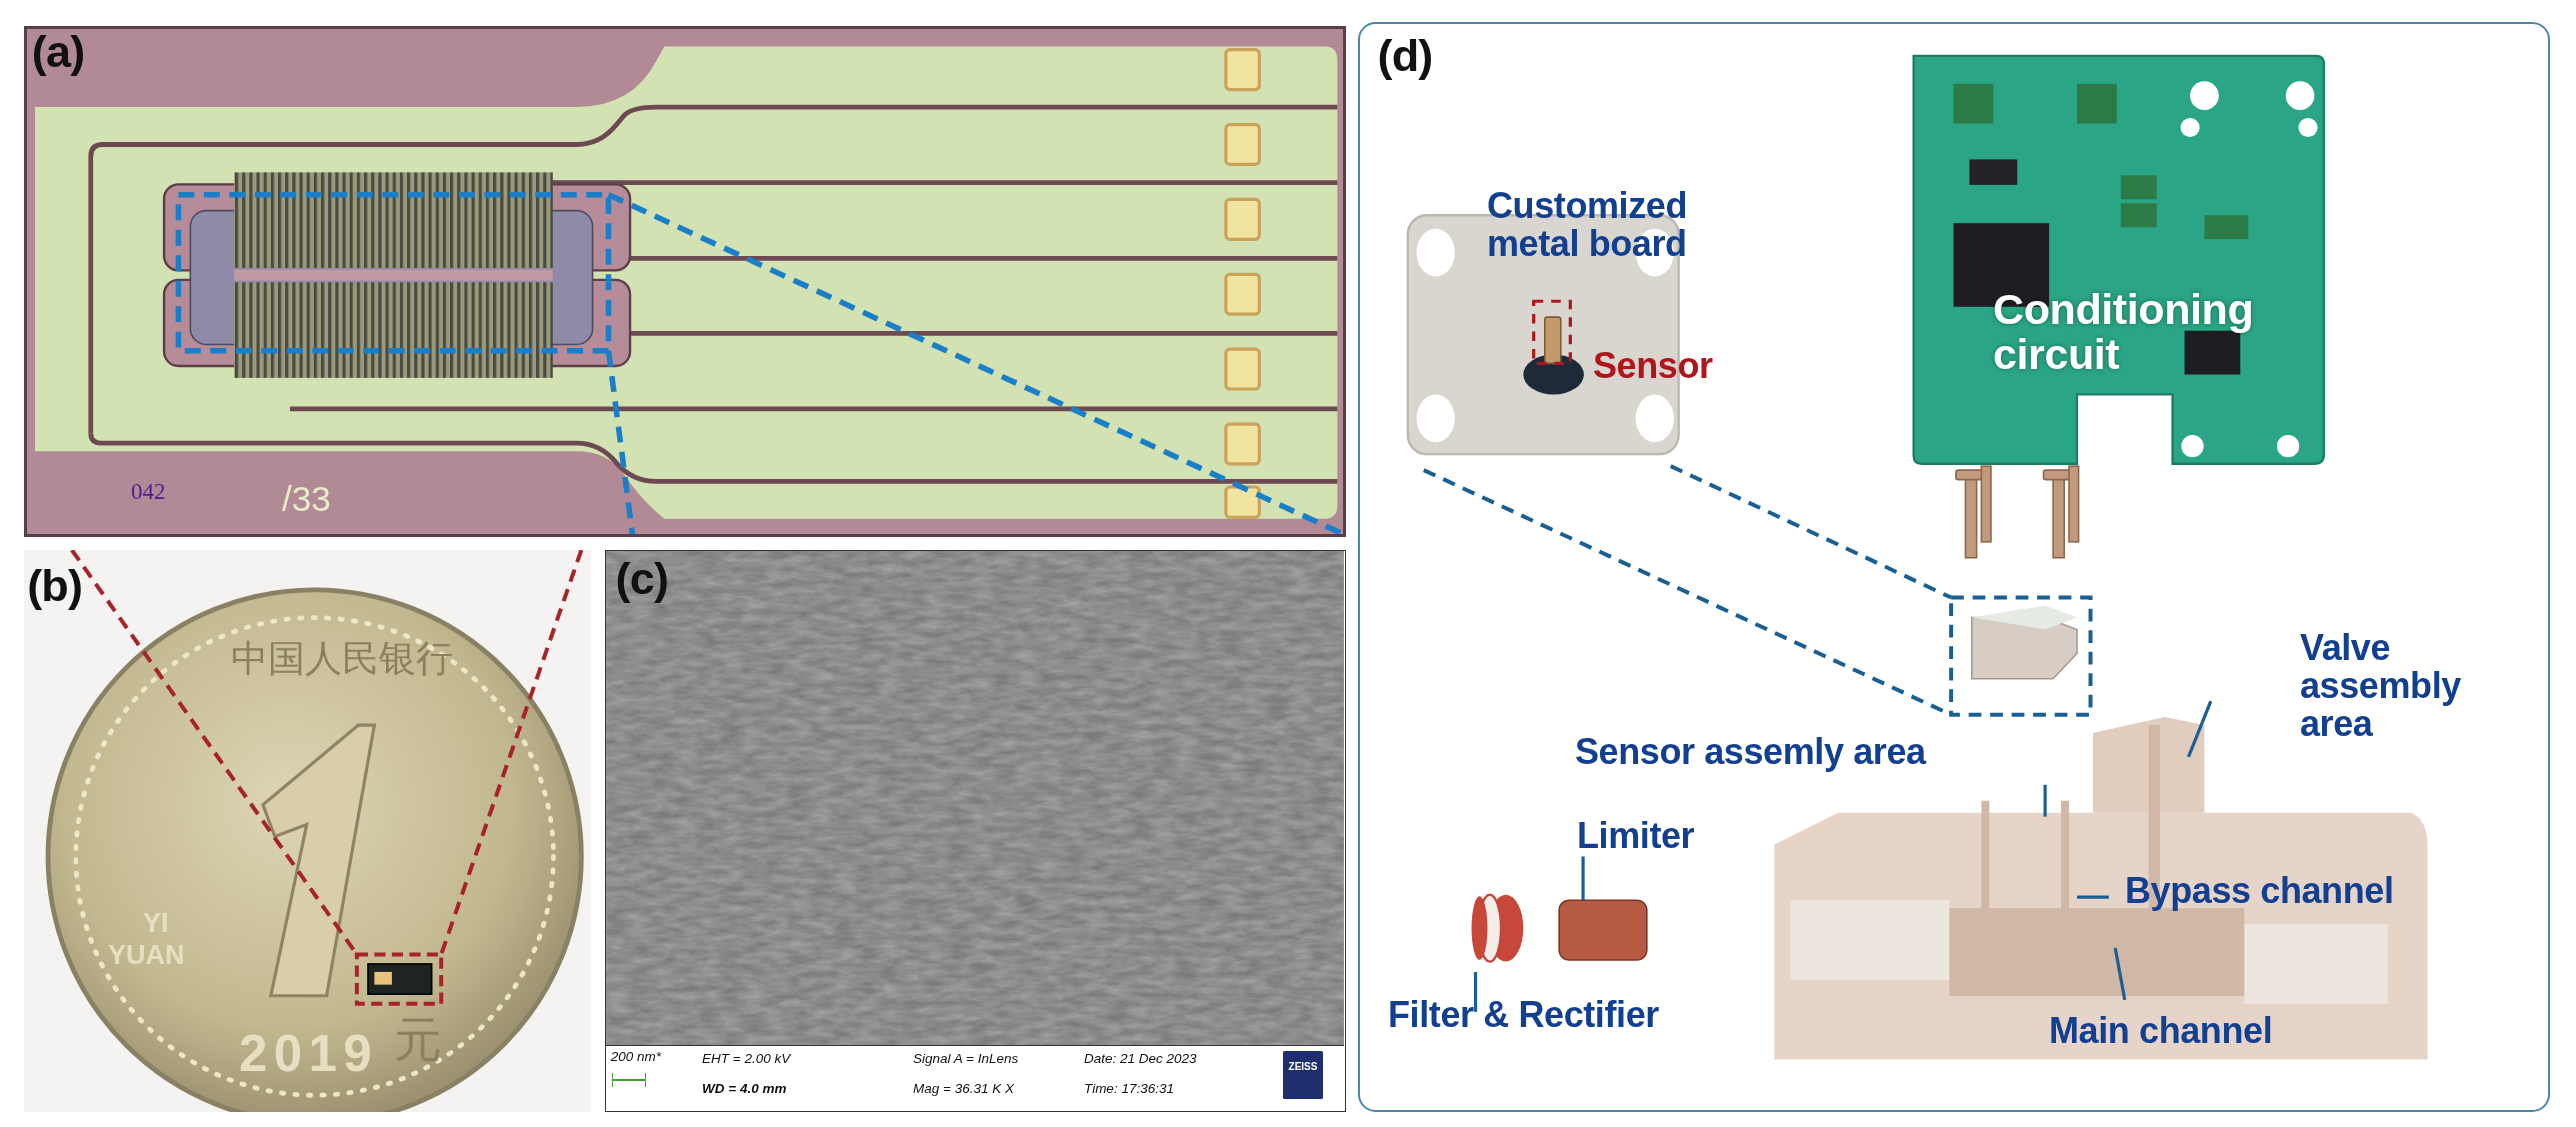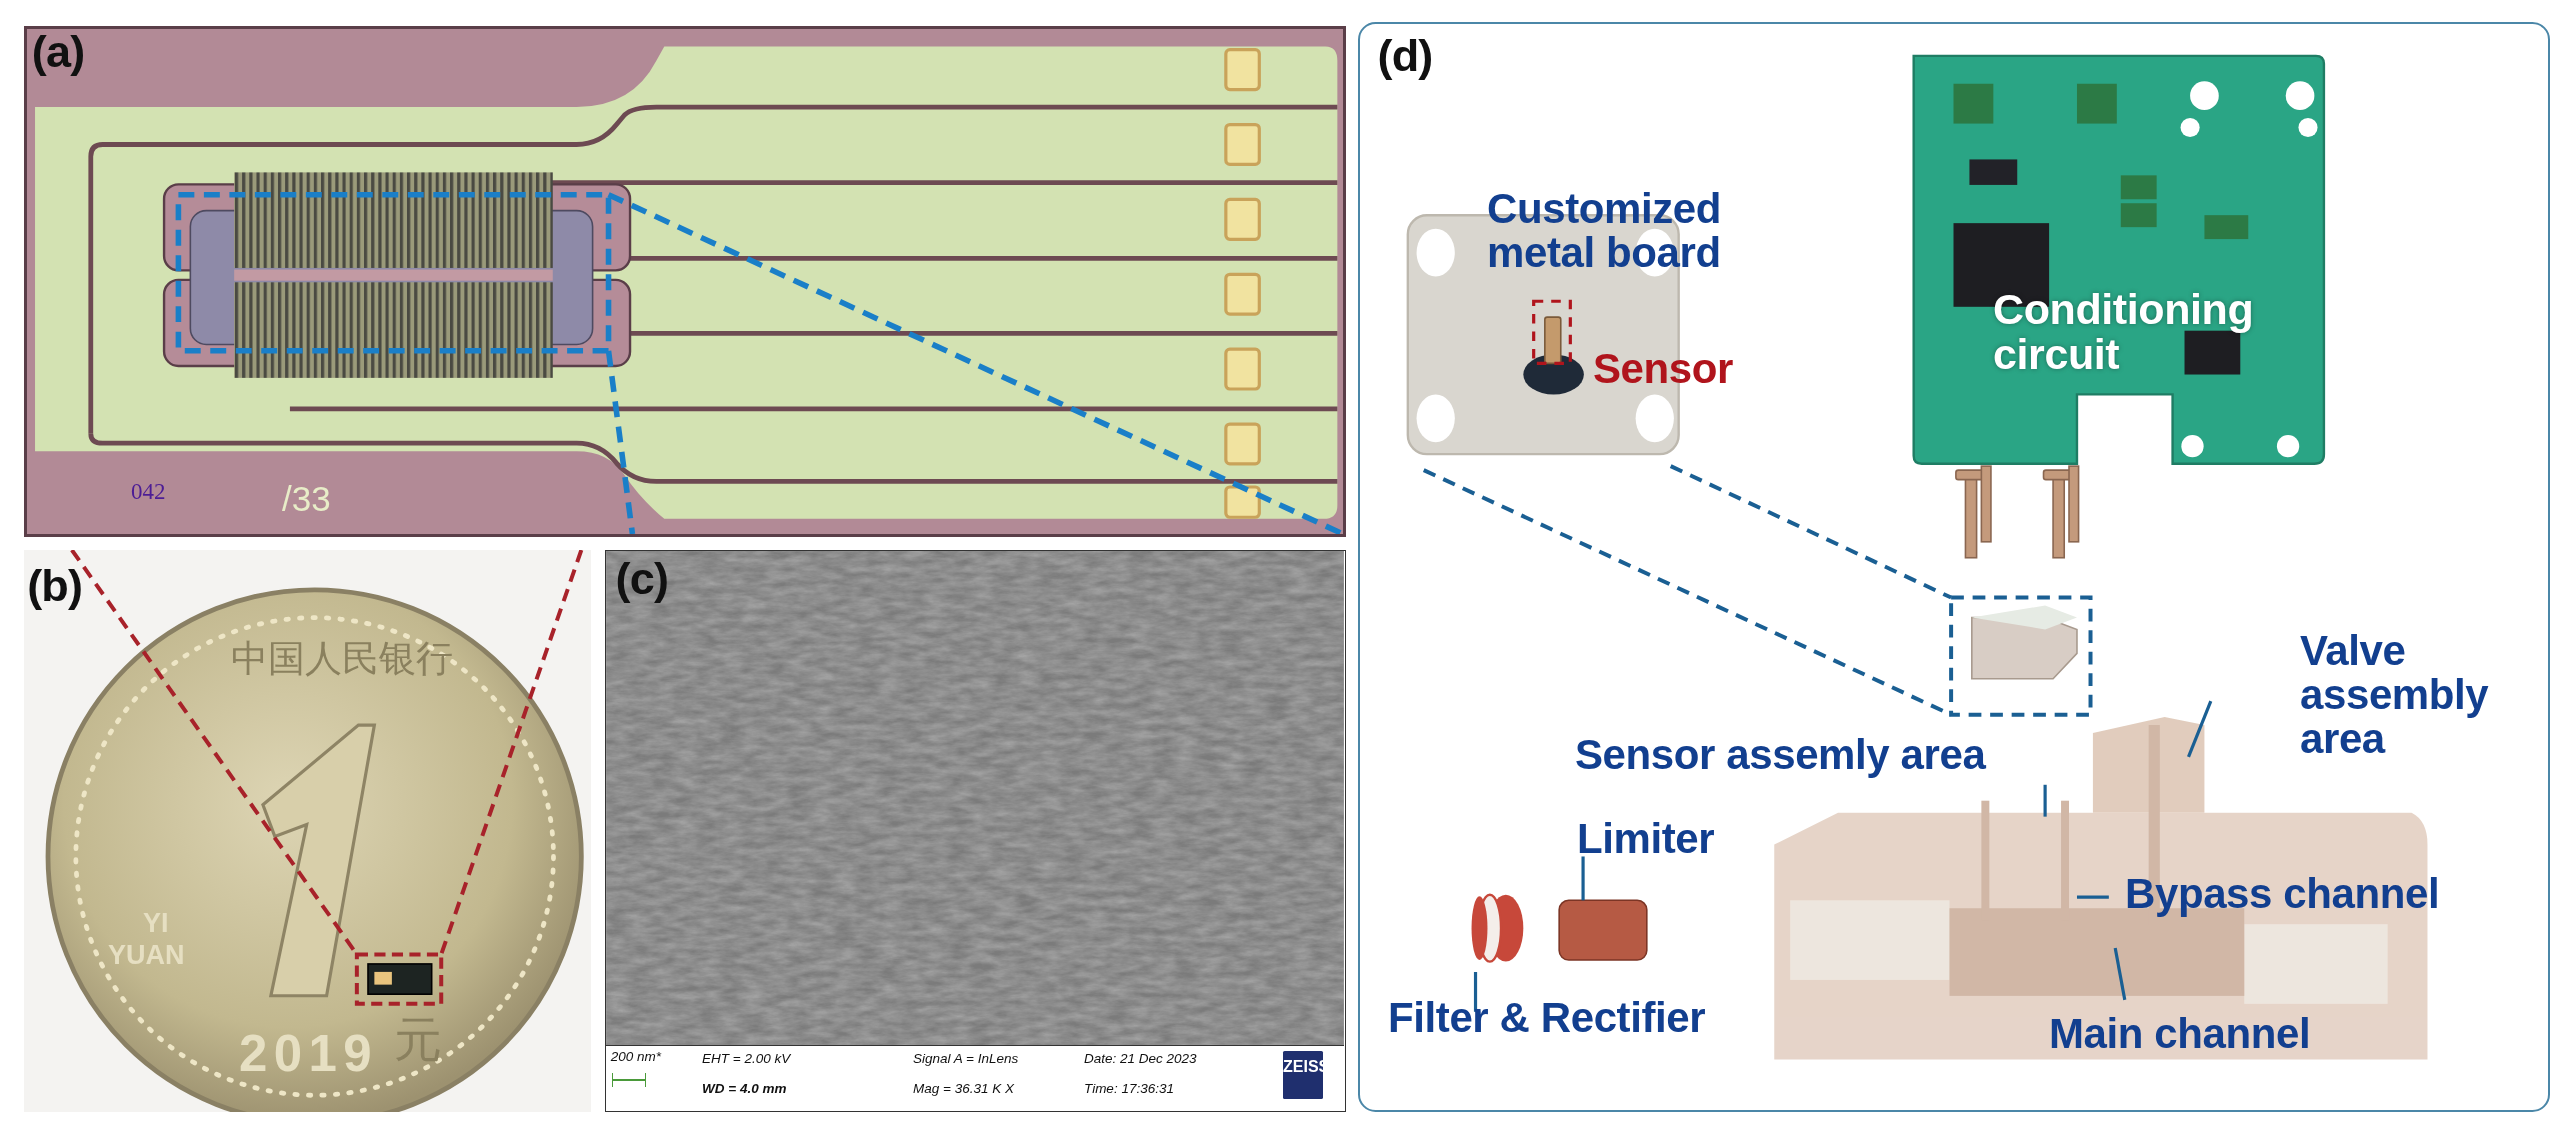--- a/index.html
+++ b/index.html
@@ -12,26 +12,26 @@
   #panel-a svg { position:absolute; left:0; top:0; }
 
   
   #panel-b { left:24px; top:550px; width:567px; height:562px; background:#f4f3f1; overflow:hidden; }
 
   
   #panel-c { left:605px; top:550px; width:741px; height:562px; background:#fff; border:1.6px solid #333; box-sizing:border-box; overflow:hidden; }
   #sem-image { position:absolute; left:0; top:0; width:738px; height:494px; }
   #sem-footer { position:absolute; left:0; top:494px; width:738px; height:67px; background:#fff; border-top:1.6px solid #333; font-family:"Liberation Sans", sans-serif; font-style:italic; font-size:13.5px; color:#111; }
   #sem-footer span { position:absolute; }
-  #zeiss-logo { position:absolute; left:677px; top:4.8px; width:40px; height:48px; background:#1f2f6e; color:#fff; font-weight:bold; font-style:normal; font-size:16px; text-align:center; line-height:32px; border-radius:1.6px; }
+  #zeiss-logo { position:absolute; left:677px; top:4.8px; width:40px; height:48px; background:#1f2f6e; color:#fff; font-weight:bold; font-style:normal; font-size:10px; text-align:center; line-height:32px; border-radius:1.6px; }
 
   
   #panel-d { left:1358px; top:22px; width:1192px; height:1090px; border:2.4px solid #4b87a8; border-radius:17.5px; box-sizing:border-box; background:#fff; overflow:hidden; }
   #panel-d svg { position:absolute; left:0; top:0; }
-  .d-label { position:absolute; font-family:"Liberation Sans", sans-serif; font-weight:bold; color:#123f8f; font-size:42px; line-height:1.05; letter-spacing:-0.4px; }
+  .d-label { position:absolute; font-family:"Liberation Sans", sans-serif; font-weight:bold; color:#123f8f; font-size:36px; line-height:1.05; letter-spacing:-0.4px; }
   .d-label.red { color:#b0141c; }
   .d-label.white { color:#ffffff; font-size:43px; text-shadow:0 0 4.8px rgba(0,0,0,0.35); }
 </style>
 </head>
 <body>
 
 <div id="panel-a" class="abs">
   <svg width="1316" height="505" viewBox="0 0 1652 634">
     <defs>
       <pattern id="fingers" width="9" height="10" patternUnits="userSpaceOnUse">

